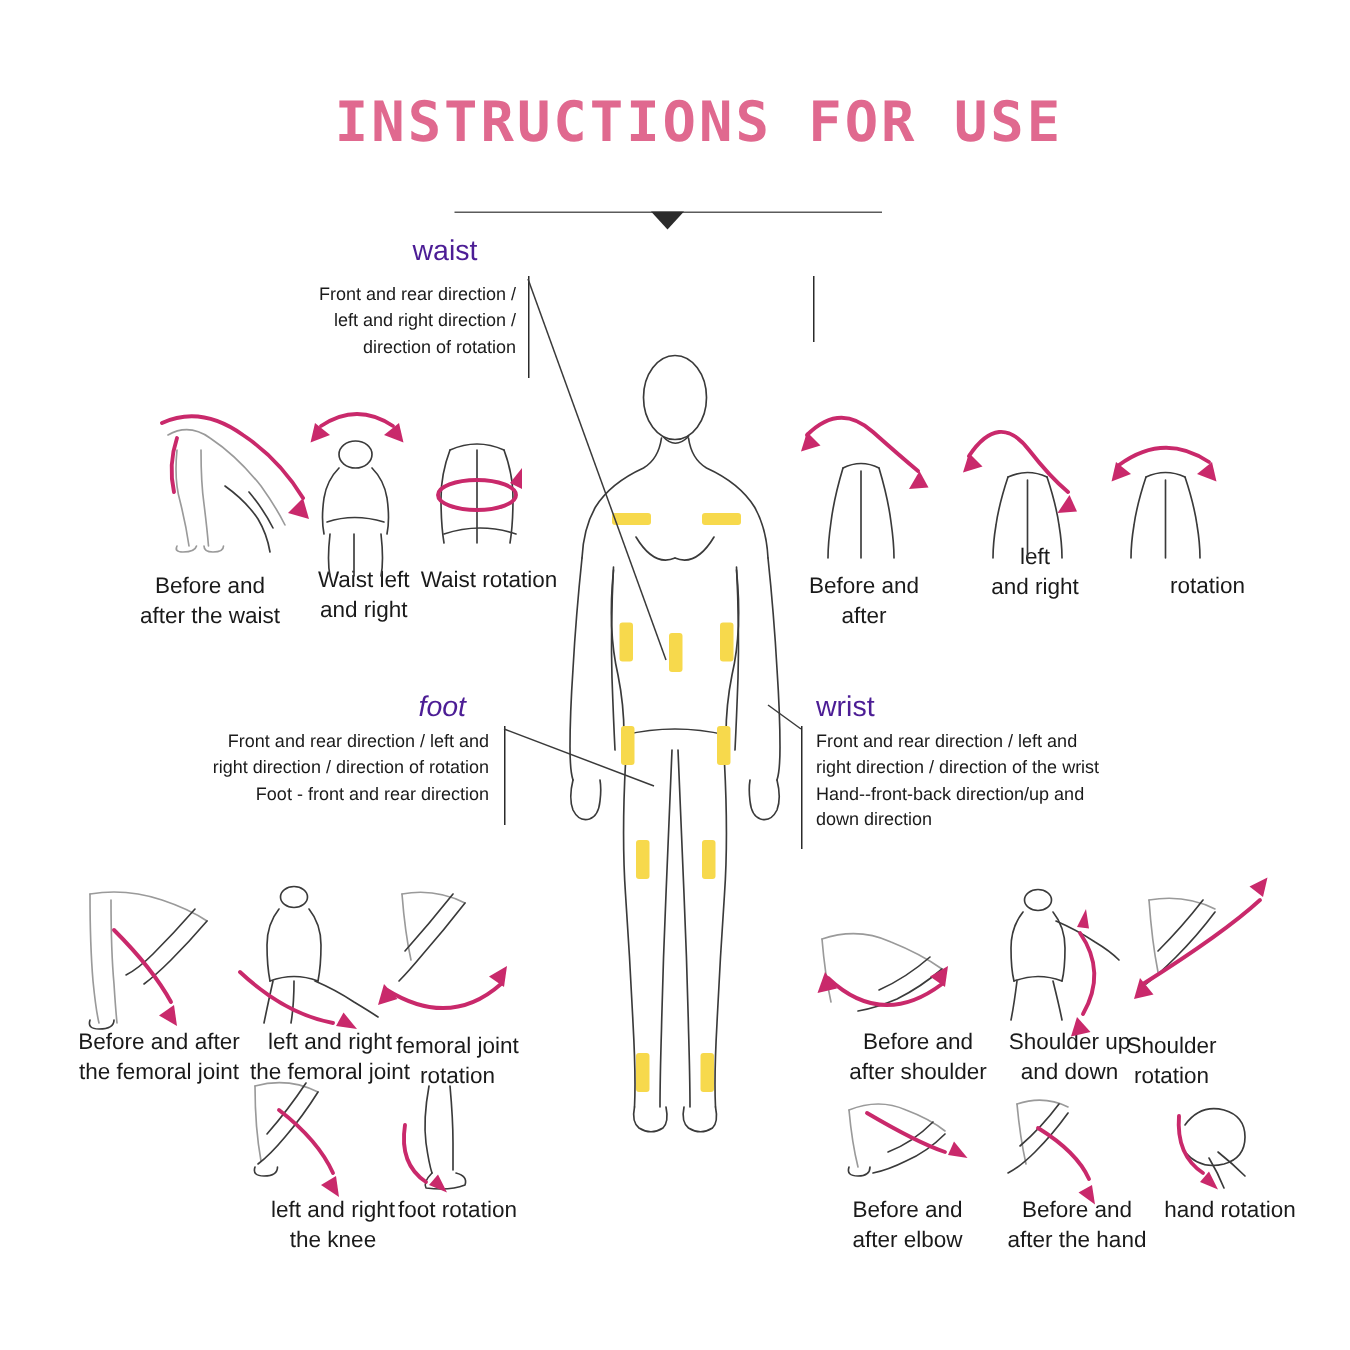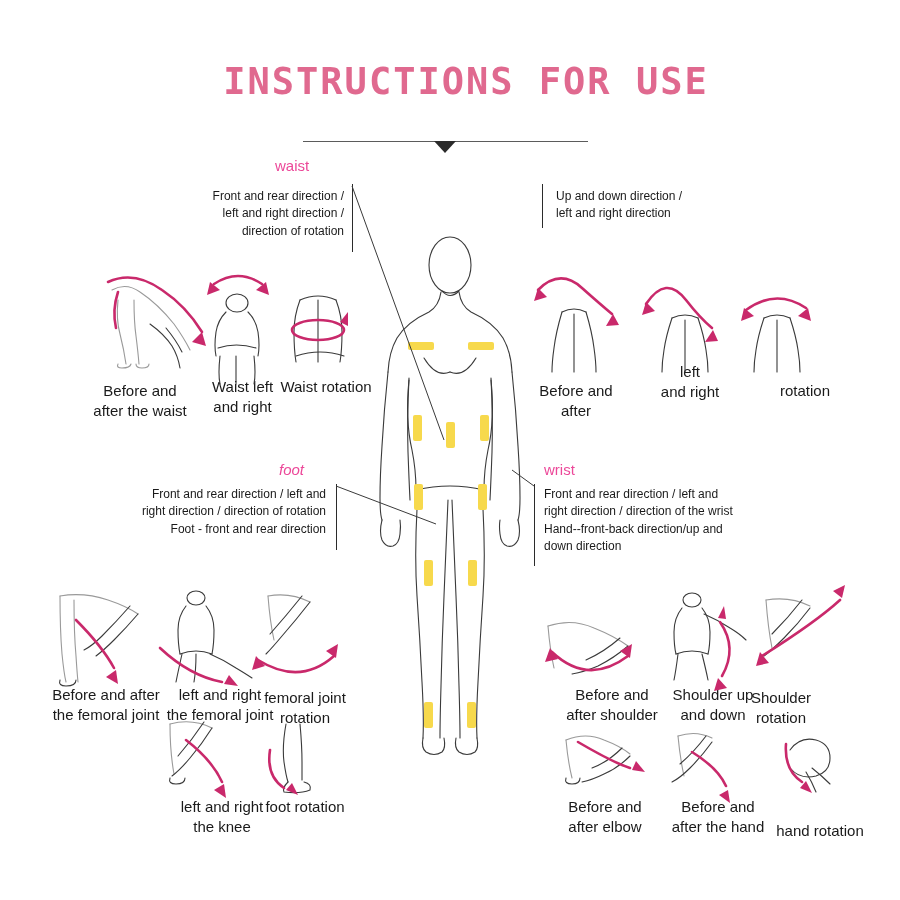--- a/index.html
+++ b/index.html
@@ -39,22 +39,22 @@
     position: absolute;
     top: 141px;
     left: 434px;
     width: 0; height: 0;
     border-left: 11px solid transparent;
     border-right: 11px solid transparent;
     border-top: 12px solid #2b2b2b;
   }
   .sec-head {
     position: absolute;
-    font-size: 15px;
-    color: #ec4899;
+    font-size: 19px;
+    color: #4c1d95;
   }
   .sec-body {
     position: absolute;
     font-size: 12px;
     line-height: 1.45;
     color: #1a1a1a;
     white-space: pre-line;
   }
   .sec-body.right-align { text-align: right; }
   .vbar {
@@ -86,22 +86,20 @@
   <div class="title">INSTRUCTIONS FOR USE</div>
   <div class="title-rule"></div>
   <div class="title-caret"></div>
 
   <div class="sec-head" style="top:157px; left:275px;">waist</div>
   <div class="sec-body right-align" style="top:188px; left:120px; width:224px;">Front and rear direction /
 left and right direction /
 direction of rotation</div>
   <div class="vbar" style="top:184px; left:352px; height:68px;"></div>
 
-  <div class="sec-body" style="top:188px; left:556px; width:260px;">Up and down direction /
-left and right direction</div>
   <div class="vbar" style="top:184px; left:542px; height:44px;"></div>
 
   <div class="sec-head" style="top:461px; left:279px;font-style:italic;">foot</div>
   <div class="sec-body right-align" style="top:486px; left:80px; width:246px;">Front and rear direction / left and
 right direction / direction of rotation
 Foot - front and rear direction</div>
   <div class="vbar" style="top:484px; left:336px; height:66px;"></div>
 
   <div class="sec-head" style="top:461px; left:544px;">wrist</div>
   <div class="sec-body" style="top:486px; left:544px; width:276px;">Front and rear direction / left and
@@ -134,21 +132,21 @@
 
   <div class="cap" style="top:685px; left:554px; width:116px;">Before and
 after shoulder</div>
   <div class="cap" style="top:685px; left:660px; width:106px;">Shoulder up
 and down</div>
   <div class="cap" style="top:688px; left:727px; width:108px;">Shoulder rotation</div>
   <div class="cap" style="top:797px; left:550px; width:110px;">Before and
 after elbow</div>
   <div class="cap" style="top:797px; left:660px; width:116px;">Before and
 after the hand</div>
-  <div class="cap" style="top:797px; left:770px; width:100px;margin-top:24px;">hand rotation</div>
+  <div class="cap" style="top:797px; left:770px; width:100px;">hand rotation</div>
 
   <svg width="900" height="900">
 
     <ellipse class="ink" cx="450" cy="265" rx="21" ry="28"></ellipse>
     <path class="ink" d="M442 291 q8 9 17 0"></path>
 
     <path class="ink" d="M441 292 q-2 14 -12 20 q-22 10 -32 26 q-8 14 -9 34"></path>
     <path class="ink" d="M459 292 q2 14 12 20 q22 10 32 26 q8 14 9 34"></path>
 
     <path class="ink" d="M388 372 q-4 38 -6 74 q-2 30 -2 52 q0 16 2 22"></path>

